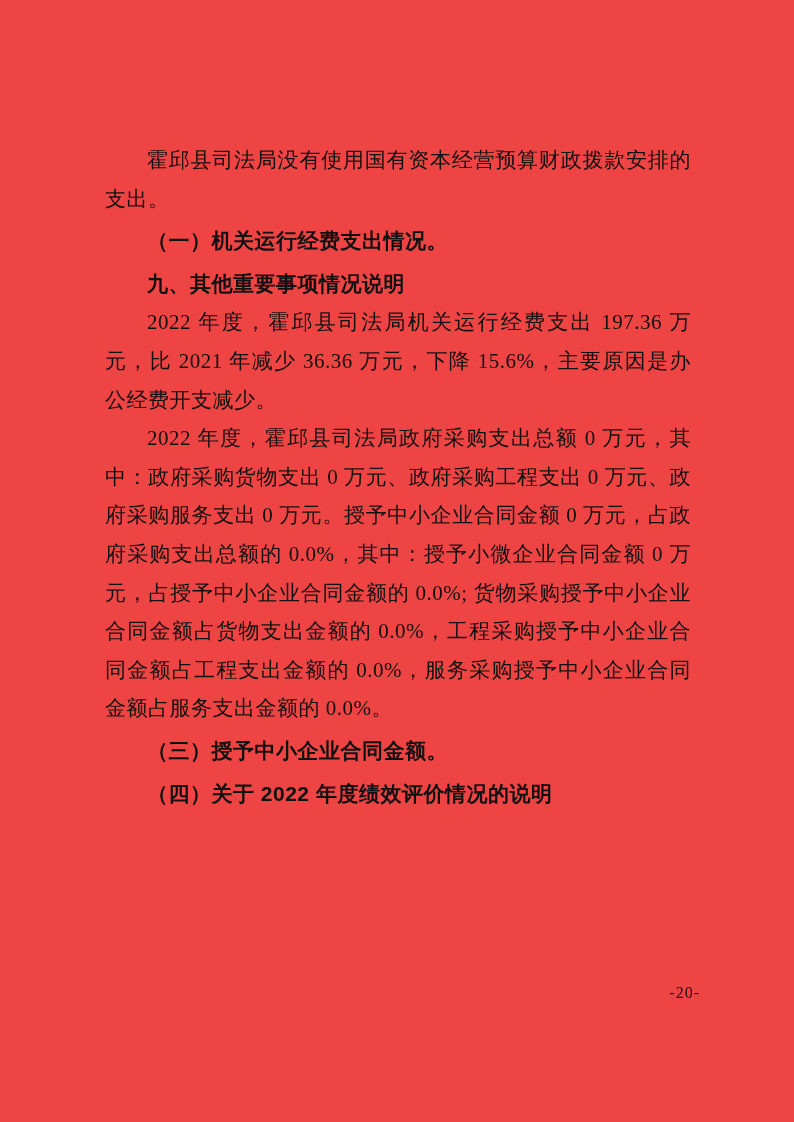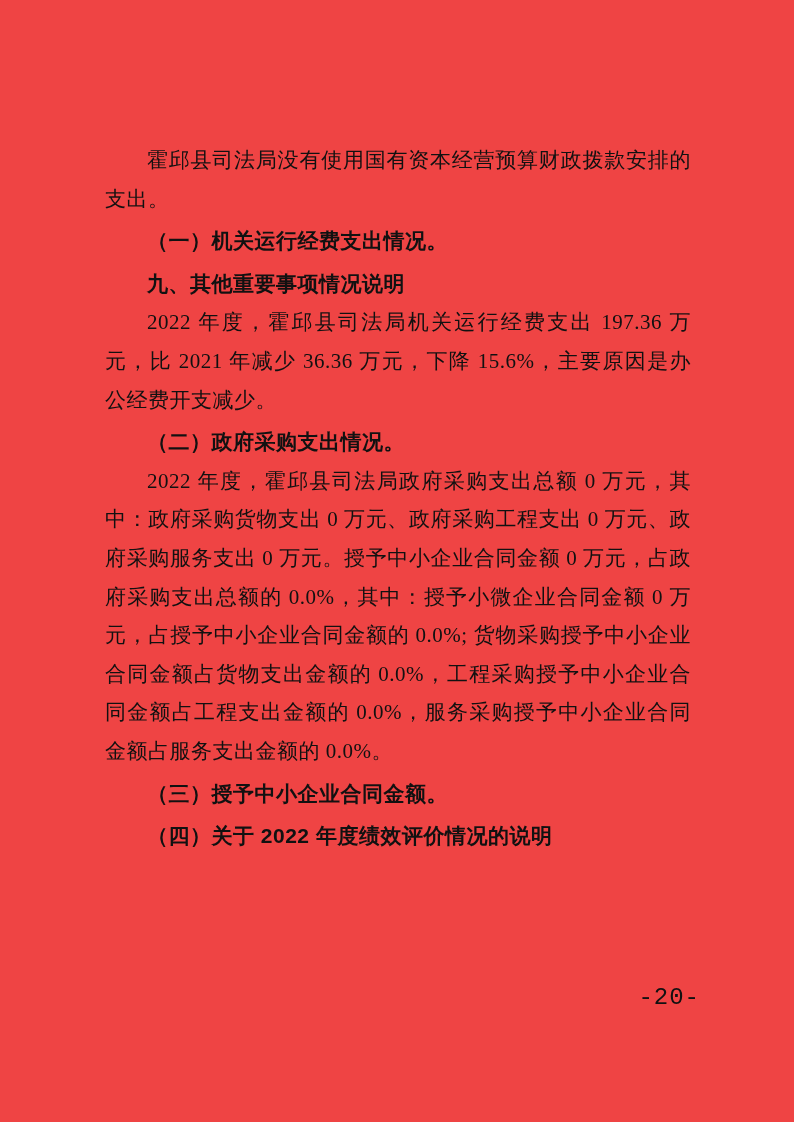--- a/index.html
+++ b/index.html
@@ -39,34 +39,33 @@
     text-align: left;
     text-indent: 2em;
     letter-spacing: 0.5px;
     font-weight: 700;
     font-family: "Liberation Sans", "DejaVu Sans", sans-serif;
   }
   .page-number {
     position: absolute;
     right: 94px;
     top: 984px;
-    font-size: 24px;
+    font-size: 16px;
     letter-spacing: 1px;
-    font-family: Liberation Mono, monospace;
+    font-family: Liberation Serif, serif;
     color: #111111;
   }
 </style>
 </head>
 <body>
 
 <div class="page">
   <div class="content">
     <p class="p-body">霍邱县司法局没有使用国有资本经营预算财政拨款安排的支出。</p>
     <p class="p-heading">（一）机关运行经费支出情况。</p>
     <p class="p-heading">九、其他重要事项情况说明</p>
     <p class="p-body">2022 年度，霍邱县司法局机关运行经费支出 197.36 万元，比 2021 年减少 36.36 万元，下降 15.6%，主要原因是办公经费开支减少。</p>
-    <p class="p-heading">（二）政府采购支出情况。</p>
     <p class="p-body">2022 年度，霍邱县司法局政府采购支出总额 0 万元，其中：政府采购货物支出 0 万元、政府采购工程支出 0 万元、政府采购服务支出 0 万元。授予中小企业合同金额 0 万元，占政府采购支出总额的 0.0%，其中：授予小微企业合同金额 0 万元，占授予中小企业合同金额的 0.0%; 货物采购授予中小企业合同金额占货物支出金额的 0.0%，工程采购授予中小企业合同金额占工程支出金额的 0.0%，服务采购授予中小企业合同金额占服务支出金额的 0.0%。</p>
     <p class="p-heading">（三）授予中小企业合同金额。</p>
     <p class="p-heading">（四）关于 2022 年度绩效评价情况的说明</p>
   </div>
   <div class="page-number">-20-</div>
 </div>
 
 </body></html>

